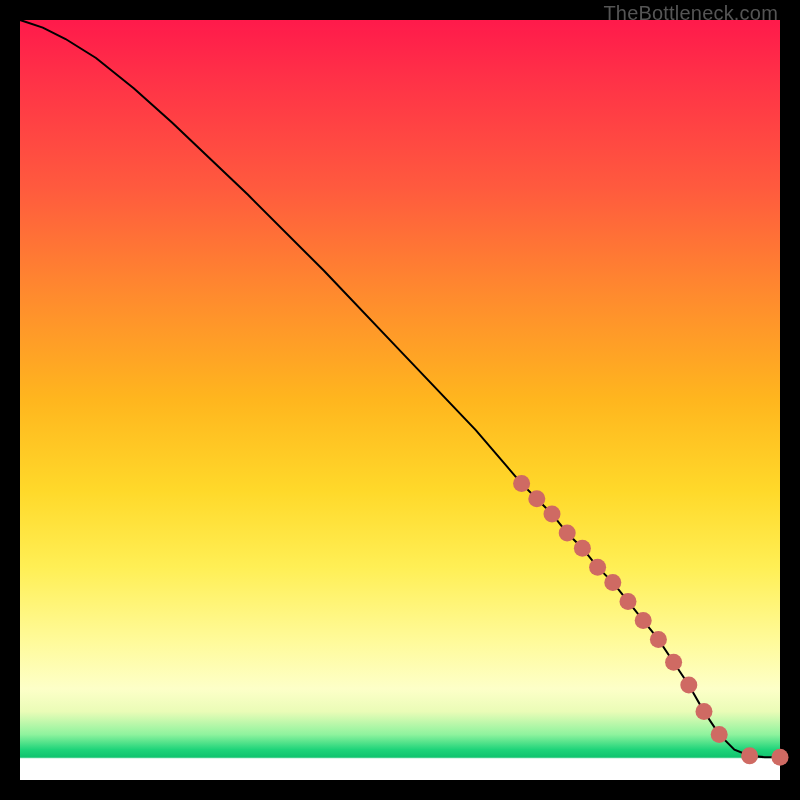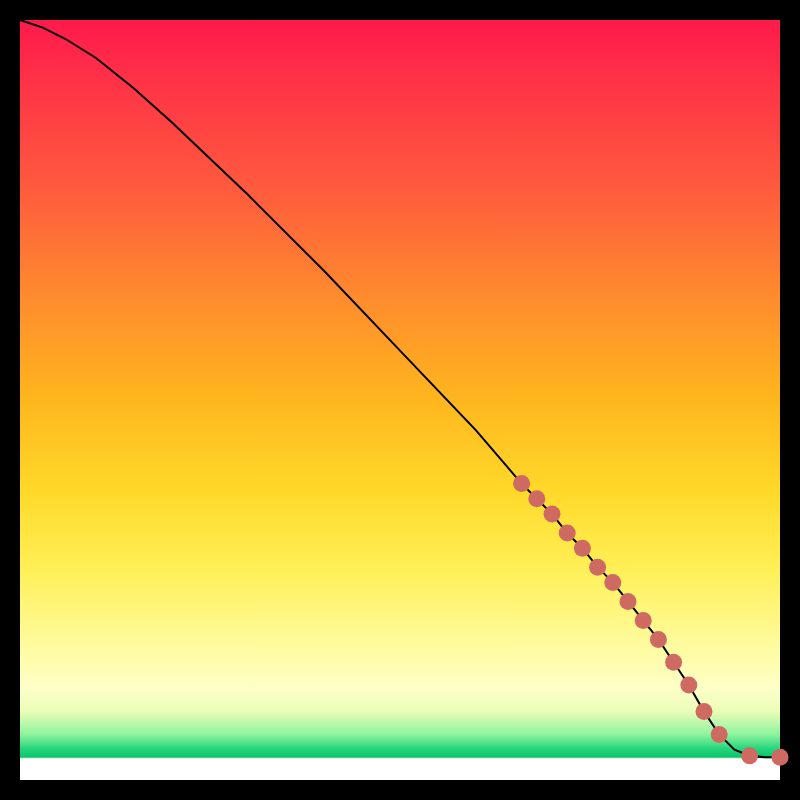--- a/index.html
+++ b/index.html
@@ -69,20 +69,21 @@
   }
   .dot {
     fill: #cf6a63;
     stroke: none;
   }
 </style>
 </head>
 <body>
 
 <div class="frame">
+  <div class="attribution">TheBottleneck.com</div>
 
   <div class="plot">
     <svg class="curve" viewBox="0 0 760 760">
       <path id="curve-path" class="line" d="M0.0 0.0 L22.8 7.6 L45.6 19.0 L76.0 38.0 L114.0 68.4 L152.0 102.6 L228.0 174.8 L304.0 250.8 L380.0 330.6 L456.0 410.4 L501.6 463.6 L516.8 478.8 L532.0 494.0 L547.2 513.0 L562.4 528.2 L577.6 547.2 L592.8 562.4 L608.0 581.4 L623.2 600.4 L638.4 619.4 L653.6 642.2 L668.8 665.0 L684.0 691.6 L699.2 714.4 L714.4 729.6 L729.6 735.7 L744.8 737.2 L760.0 737.2"></path>
       <g id="marker-layer">
           <circle cx="501.6" cy="463.6" r="8.5" class="dot"></circle>
           <circle cx="516.8" cy="478.8" r="8.5" class="dot"></circle>
           <circle cx="532.0" cy="494.0" r="8.5" class="dot"></circle>
           <circle cx="547.2" cy="513.0" r="8.5" class="dot"></circle>
           <circle cx="562.4" cy="528.2" r="8.5" class="dot"></circle>

